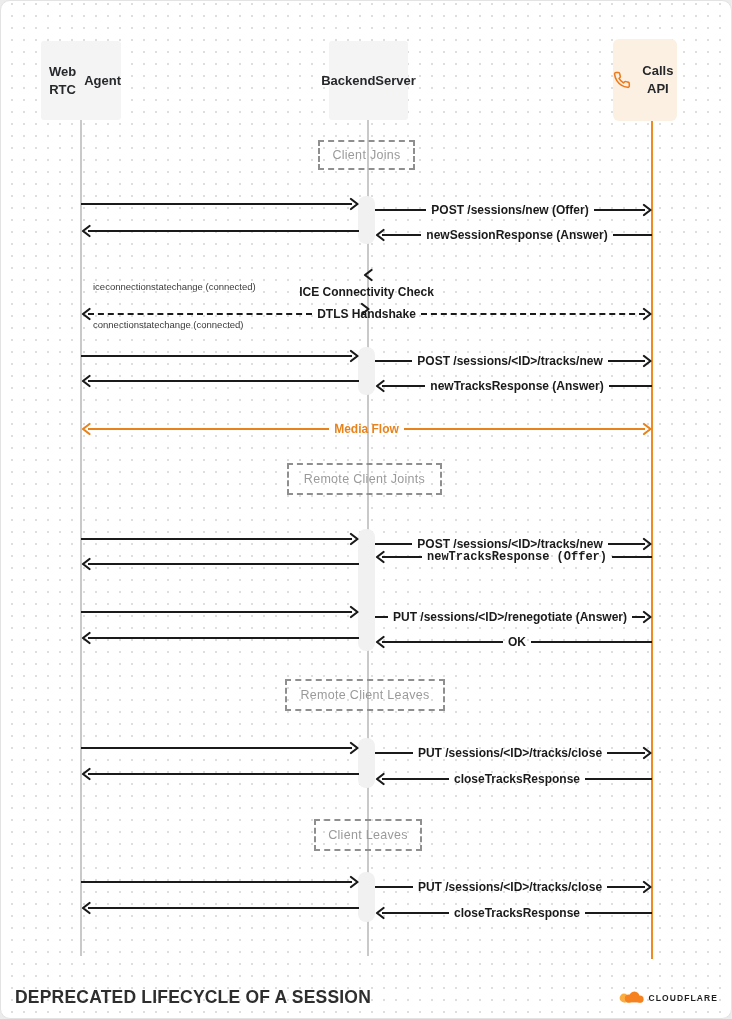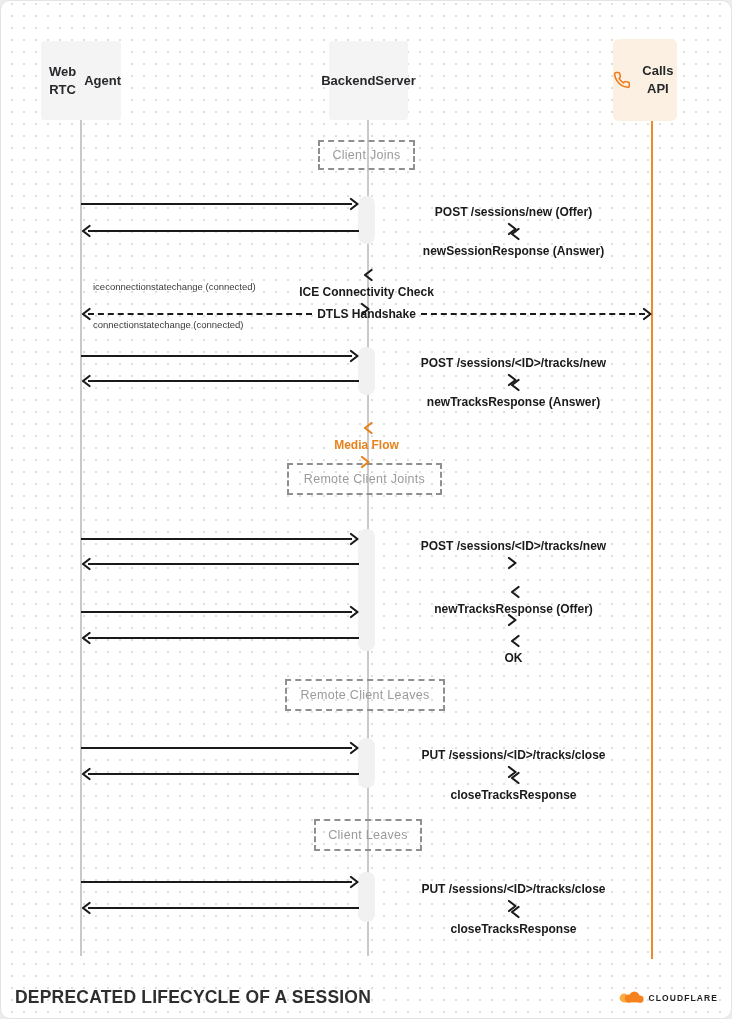--- a/index.html
+++ b/index.html
@@ -27,29 +27,29 @@
   .phase {
     position:absolute; border:2px dashed #8f8f8f; color:#9a9a9a; z-index:3;
     display:flex; align-items:center; justify-content:center;
     font-size:12.5px; letter-spacing:.3px; white-space:nowrap;
   }
   
   .msg { position:absolute; display:flex; align-items:center; height:16px; color:#1a1a1a; z-index:4; }
   .msg .seg { flex:1; height:0; border-top:2px solid currentColor; }
   .msg.dash .seg { border-top-style:dashed; }
   .msg .lbl { font-weight:bold; font-size:12px; white-space:nowrap; padding:0 5px; line-height:16px; }
-  .msg.orange { color:#e8831c;flex-direction:column; }
+  .msg.orange { color:#e8831c; }
   .msg.orange .seg { border-top-width:2.5px; }
   .ah { flex:0 0 auto; display:block; }
   .ah.r { margin-left:-3px; }
   .ah.l { margin-right:-3px; }
   .note { position:absolute; font-size:9.5px; color:#3a3a3a; white-space:nowrap; z-index:4; }
   
   .fromAgent { left:80px; width:278px; }
-  .fromBar   { left:374px; width:277px;flex-direction:column; }
+  .fromBar   { left:374px; width:277px; }
   .fullSpan  { left:80px; width:571px; }
   
   .footer-title { position:absolute; left:14px; top:986px; font-size:17.5px; font-weight:bold;
                   letter-spacing:.2px; color:#2e2e2e; z-index:5; }
   .brand { position:absolute; right:13px; top:989px; display:flex; align-items:center; gap:0; z-index:5; }
   .brand-text { font-size:8.5px; font-weight:bold; letter-spacing:1.1px; color:#1f1f1f; }
 </style>
 </head>
 <body>
 
@@ -197,37 +197,38 @@
     <svg class="ah r" width="10" height="14" viewBox="0 0 10 14">
         <path d="M2 2 L8.5 7 L2 12" fill="none" stroke="currentColor" stroke-width="2.2" stroke-linecap="round" stroke-linejoin="round"></path>
       </svg>
   </div>
   <div class="msg fromAgent" style="top:555px;">
     <svg class="ah l" width="10" height="14" viewBox="0 0 10 14">
         <path d="M8.5 2 L2 7 L8.5 12" fill="none" stroke="currentColor" stroke-width="2.2" stroke-linecap="round" stroke-linejoin="round"></path>
       </svg>
     <span class="seg"></span>
   </div>
-  <div class="msg fromBar" style="top:584px;">
+  <div class="msg fromBar" style="top:548px;font-family:Liberation Mono, monospace;">
     <svg class="ah l" width="10" height="14" viewBox="0 0 10 14">
         <path d="M8.5 2 L2 7 L8.5 12" fill="none" stroke="currentColor" stroke-width="2.2" stroke-linecap="round" stroke-linejoin="round"></path>
       </svg>
     <span class="seg"></span>
     <span class="lbl">newTracksResponse (Offer)</span>
     <span class="seg"></span>
   </div>
 
   <div class="msg fromAgent" style="top:603px;">
     <span class="seg"></span>
     <svg class="ah r" width="10" height="14" viewBox="0 0 10 14">
         <path d="M2 2 L8.5 7 L2 12" fill="none" stroke="currentColor" stroke-width="2.2" stroke-linecap="round" stroke-linejoin="round"></path>
       </svg>
   </div>
   <div class="msg fromBar" style="top:608px;">
     <span class="seg"></span>
+    <span class="lbl">PUT /sessions/&lt;ID&gt;/renegotiate (Answer)</span>
     <span class="seg"></span>
     <svg class="ah r" width="10" height="14" viewBox="0 0 10 14">
         <path d="M2 2 L8.5 7 L2 12" fill="none" stroke="currentColor" stroke-width="2.2" stroke-linecap="round" stroke-linejoin="round"></path>
       </svg>
   </div>
   <div class="msg fromAgent" style="top:629px;">
     <svg class="ah l" width="10" height="14" viewBox="0 0 10 14">
         <path d="M8.5 2 L2 7 L8.5 12" fill="none" stroke="currentColor" stroke-width="2.2" stroke-linecap="round" stroke-linejoin="round"></path>
       </svg>
     <span class="seg"></span>

